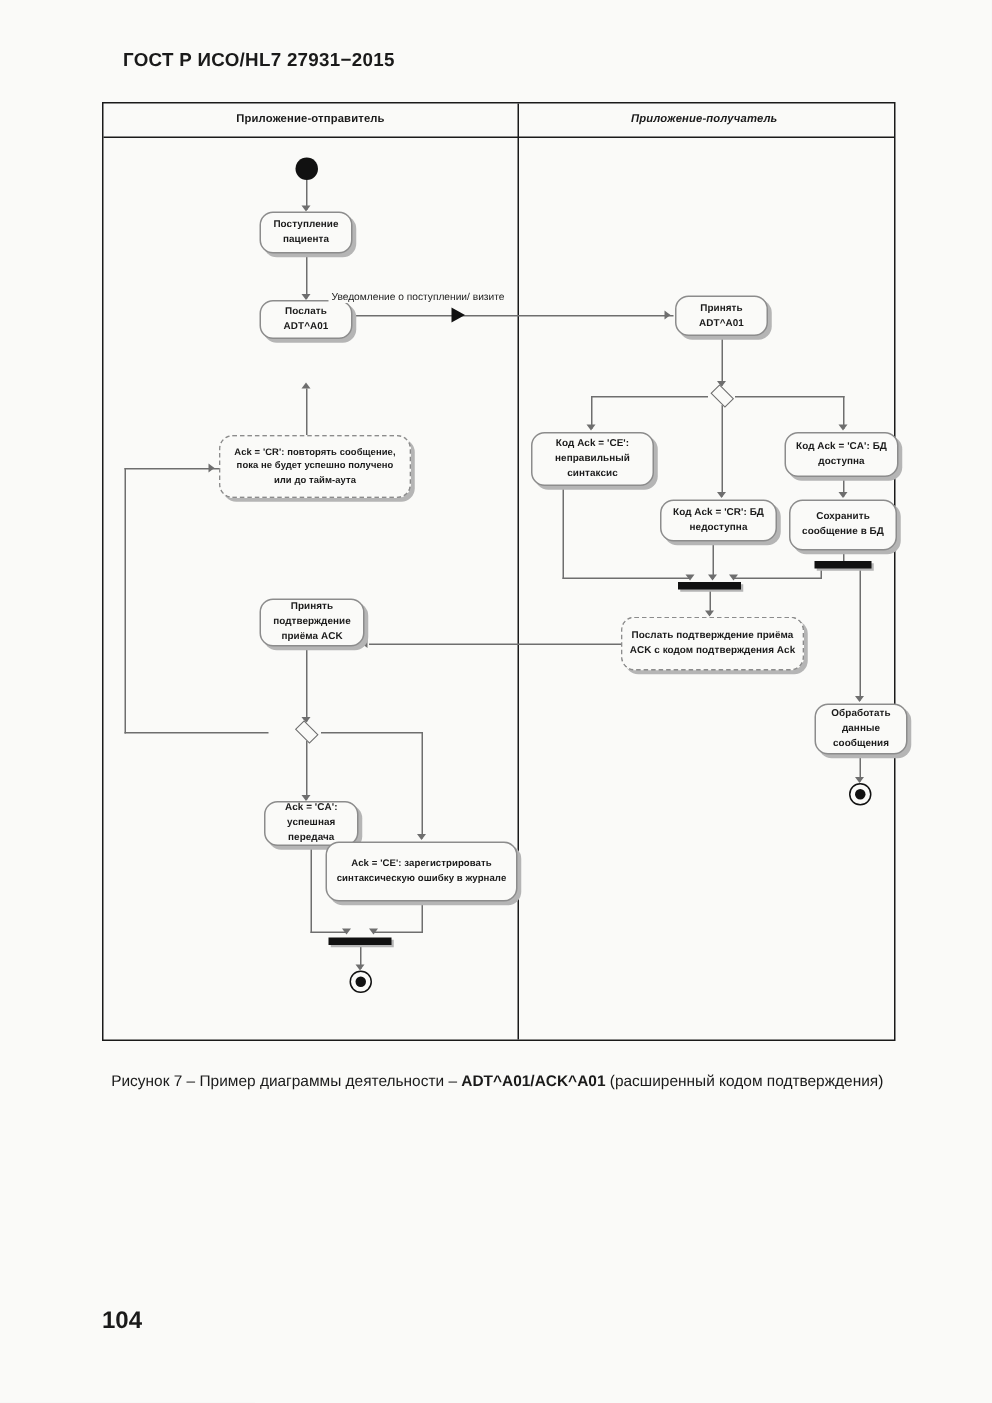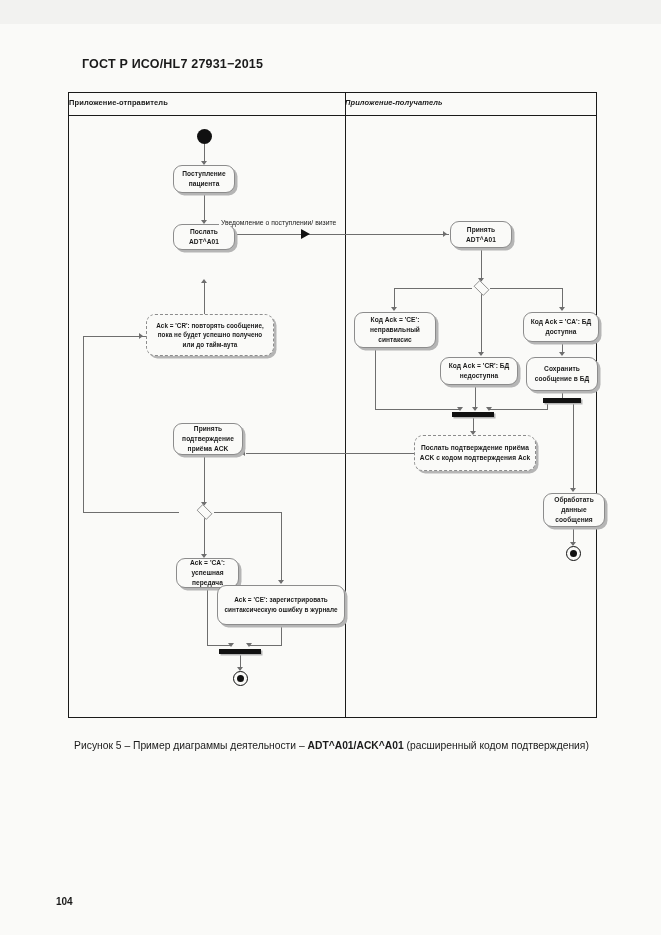--- a/index.html
+++ b/index.html
@@ -4,21 +4,21 @@
 <style>
   html, body { margin:0; padding:0; }
   body {
     width:661px; height:935px;
     background:#f2f2f0;
     font-family:"Liberation Sans", sans-serif;
     color:#1a1a1a;
     position:relative;
     overflow:hidden;
   }
-  .page { position:absolute; inset:0; background:#fafaf8;margin-top:24px; }
+  .page { position:absolute; inset:0; background:#fafaf8; }
 
   .doc-header {
     position:absolute; left:82px; top:33px;
     font-size:12.5px; font-weight:bold; letter-spacing:.2px;
   }
 
   
   .diagram {
     position:absolute; left:68px; top:68px;
     width:527px; height:624px;
@@ -28,21 +28,21 @@
   .lane-divider {
     position:absolute; left:276px; top:0; width:0;
     height:100%; border-left:1.5px solid #1a1a1a;
   }
   .lane-head-rule {
     position:absolute; left:0; top:22px; width:100%;
     border-top:1.5px solid #1a1a1a;
   }
   .lane-title {
     position:absolute; top:5px; font-size:7.5px; font-weight:bold;
-    text-align:left; letter-spacing:.1px;
+    text-align:center; letter-spacing:.1px;
   }
   .lane-title.left  { left:0;    width:276px; }
   .lane-title.right { left:276px; width:249px;font-style:italic; }
 
   
   .node {
     position:absolute;
     border:1.2px solid #8c8c8c;
     border-radius:9px;
     background:#fafaf8;
@@ -116,22 +116,22 @@
   }
   .caption b { font-weight:bold; }
   .body-text {
     position:absolute; left:64px; top:783px; width:535px;
     font-size:10.3px; line-height:1.95;
   }
   .body-text p { margin:0 0 1px 0; }
   .indent { text-indent:38px; }
   .sect-num { font-weight:bold; }
   .page-num {
-    position:absolute; left:56px; top:872px;
-    font-size:10px; font-weight:bold;
+    position:absolute; left:68px; top:872px;
+    font-size:16px; font-weight:bold;
   }
 </style>
 </head>
 <body>
 
 <div class="page">
 
   <div class="doc-header">ГОСТ Р ИСО/HL7 27931−2015</div>
 
   <div class="diagram">
@@ -244,19 +244,19 @@
     <div class="arw down" style="left:501px; top:395px;"></div>
     <div class="node" style="left:474px; top:400px; width:62px; height:34px;">Обработать данные сообщения</div>
 
     <div class="ln lnv" style="left:504px; top:434px; height:18px;"></div>
     <div class="arw down" style="left:501px; top:449px;"></div>
     <div class="end-node" style="left:497px; top:453px;"></div>
 
   </div>
 
   <div class="caption">
-    <span>Рисунок 5 – Пример диаграммы деятельности – </span><b>ADT^A01/ACK^A01</b><span> (расширенный кодом подтверждения)</span>
+    <span>Рисунок 7 – Пример диаграммы деятельности – </span><b>ADT^A01/ACK^A01</b><span> (расширенный кодом подтверждения)</span>
   </div>
 
 
   <div class="page-num">104</div>
 
 </div>
 
 </body></html>

